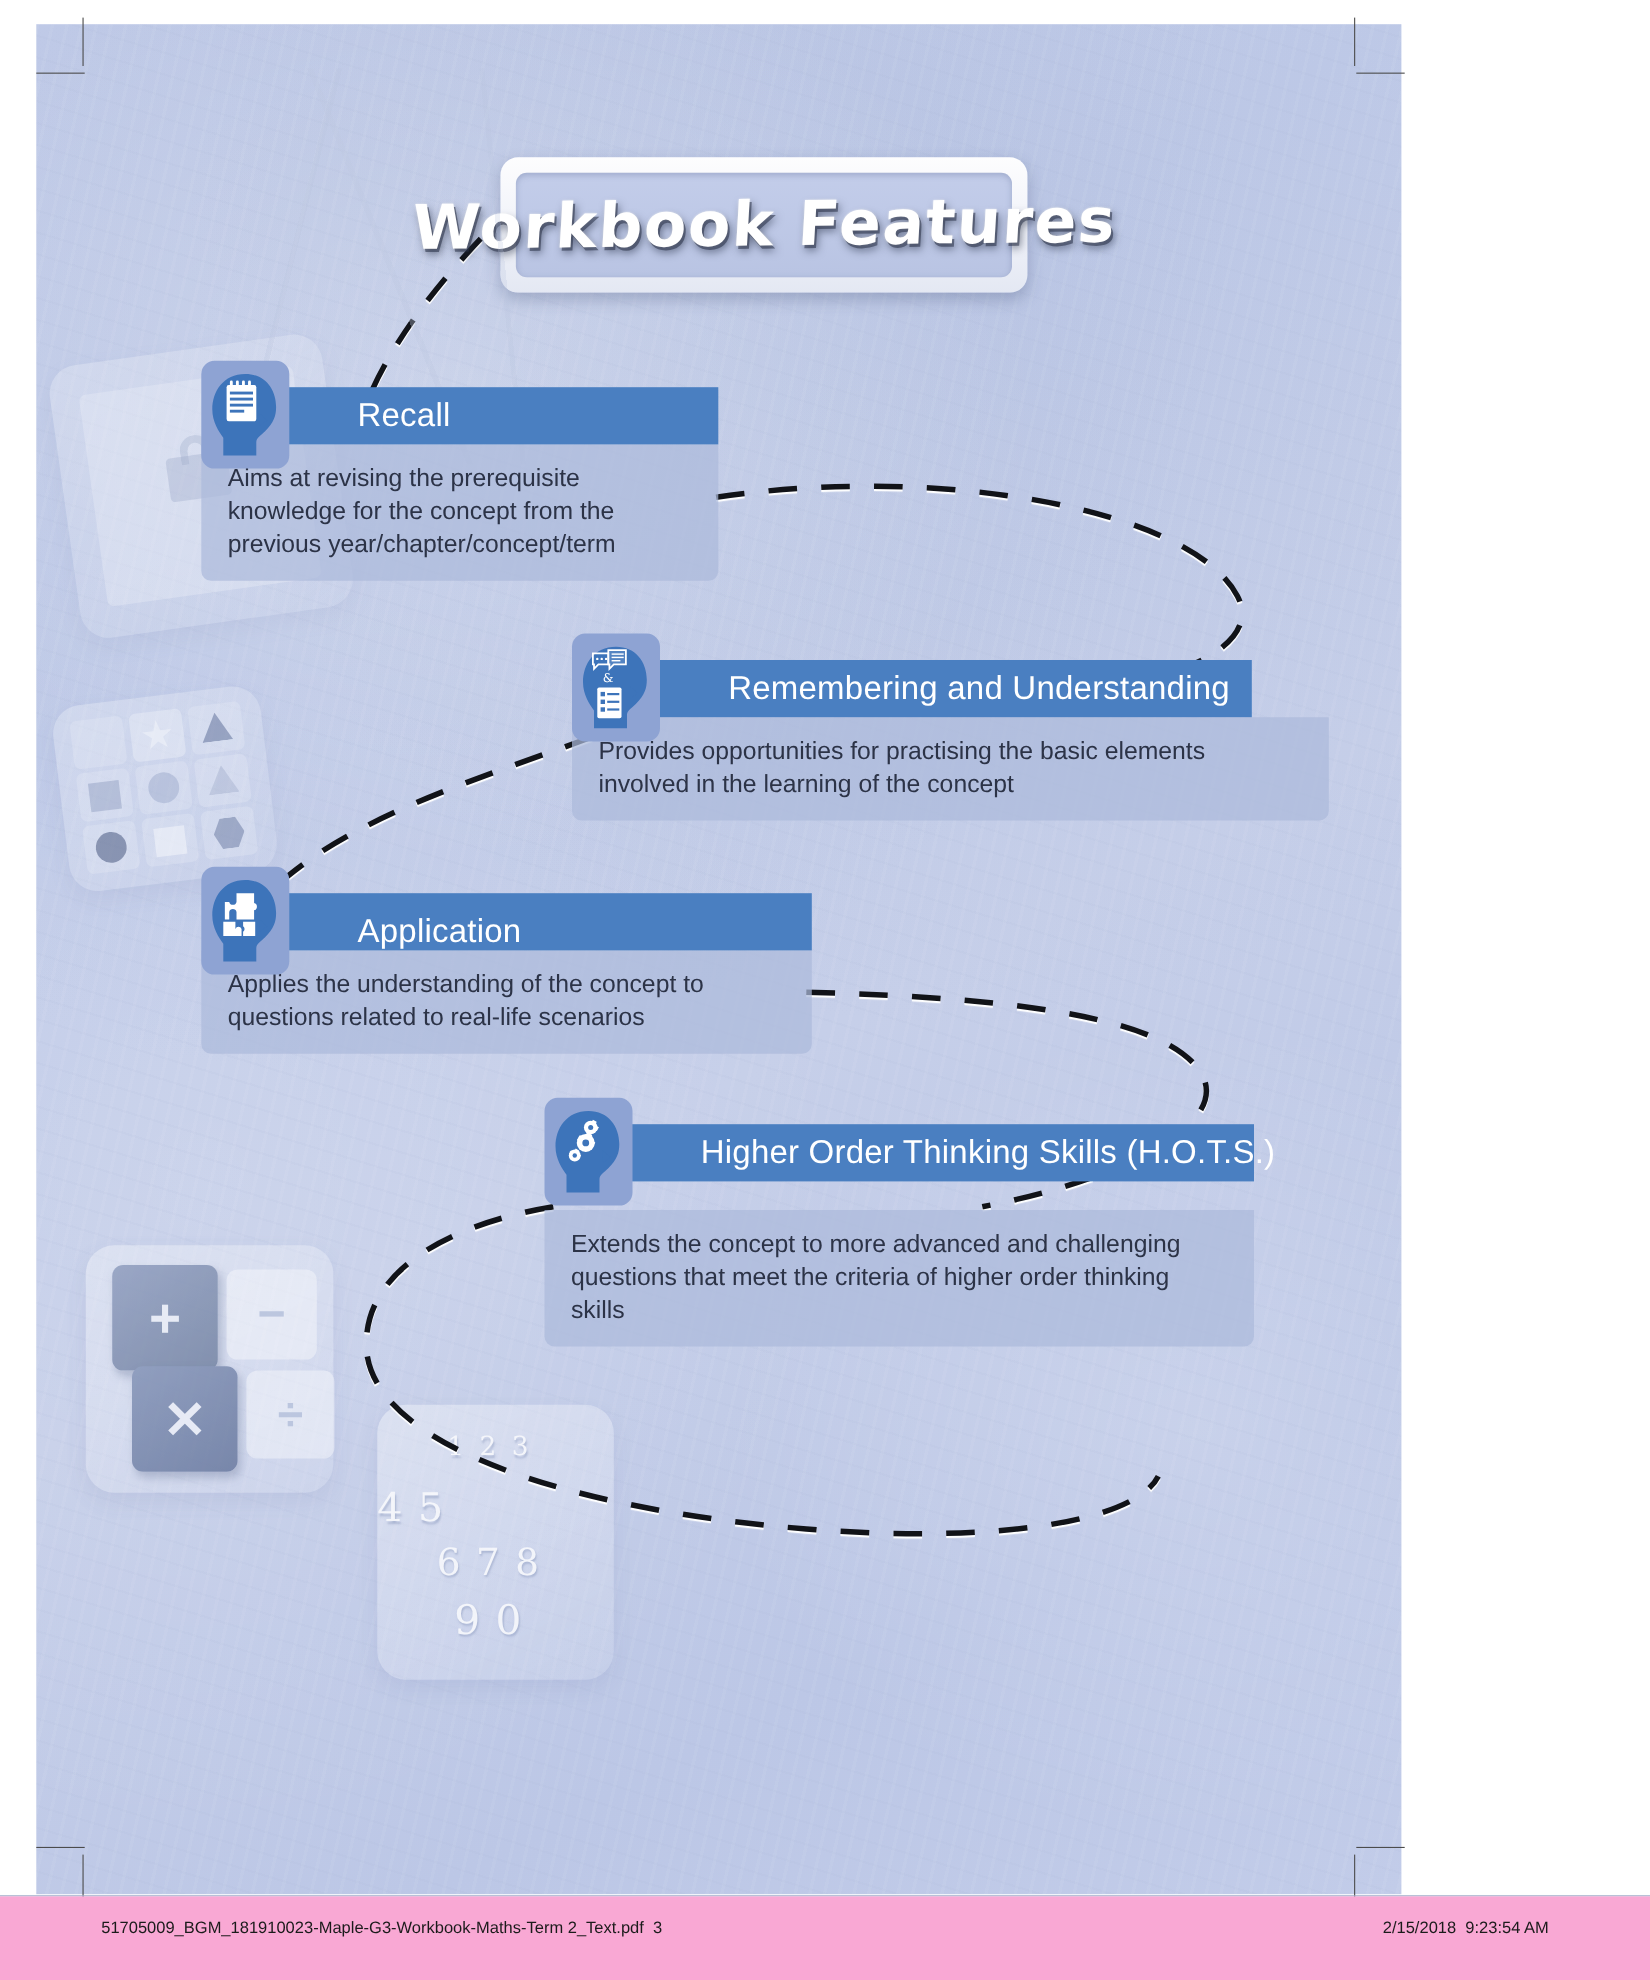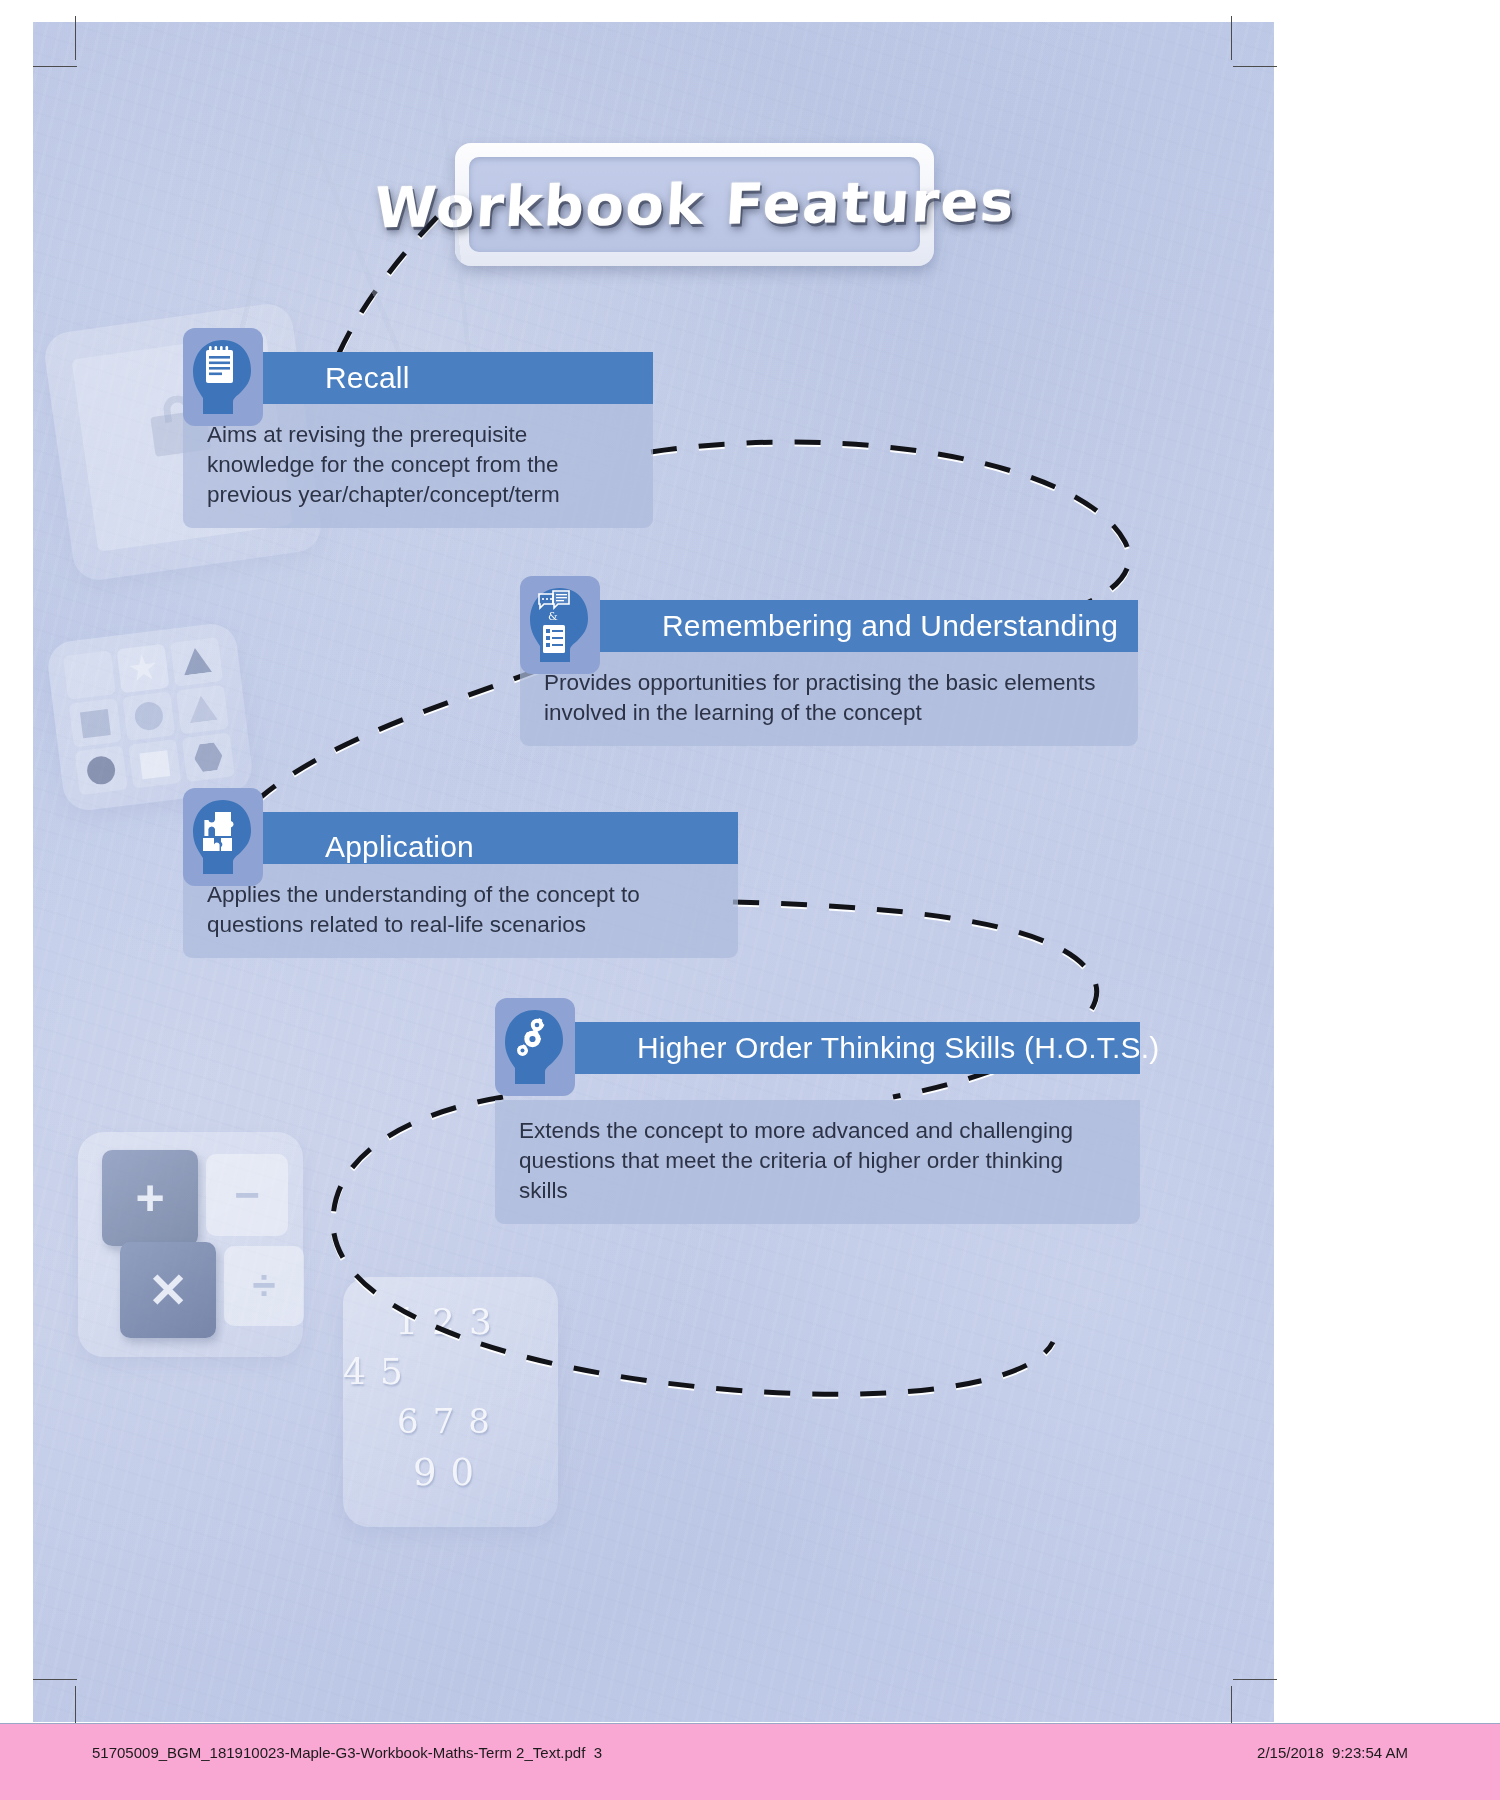--- a/index.html
+++ b/index.html
@@ -220,21 +220,21 @@
     </div>
 
     <div class="prop prop-ghost" style="left:45px; top:1110px; width:225px; height:225px; opacity:.8;">
       <div style="position:absolute; left:24px; top:18px; width:96px; height:96px; border-radius:10px; background:linear-gradient(145deg,#8e9cbd,#70809f); box-shadow:3px 5px 8px rgba(80,95,130,.35); display:flex;align-items:center;justify-content:center;color:#eef1f8;font-size:50px;font-weight:700;">+</div>
       <div style="position:absolute; left:128px; top:22px; width:82px; height:82px; border-radius:10px; background:rgba(255,255,255,.5); display:flex;align-items:center;justify-content:center;color:#b9c4dd;font-size:44px;font-weight:700;">−</div>
       <div style="position:absolute; left:42px; top:110px; width:96px; height:96px; border-radius:10px; background:linear-gradient(145deg,#8292b5,#64749a); box-shadow:3px 5px 8px rgba(80,95,130,.35); display:flex;align-items:center;justify-content:center;color:#eef1f8;font-size:48px;font-weight:700;">✕</div>
       <div style="position:absolute; left:146px; top:114px; width:80px; height:80px; border-radius:10px; background:rgba(255,255,255,.5); display:flex;align-items:center;justify-content:center;color:#b9c4dd;font-size:42px;font-weight:700;">÷</div>
     </div>
 
     <div class="prop prop-ghost" style="left:310px; top:1255px; width:215px; height:250px; opacity:.85;">
-      <div style="position:absolute; left:0; right:0; top:24px; text-align:center; color:rgba(255,255,255,.95); font-family:'DejaVu Serif',serif; font-size:36px; letter-spacing:14px; text-shadow:1px 2px 2px rgba(120,135,175,.5);">123</div>
+      <div style="position:absolute; left:0; right:0; top:24px; text-align:center; color:rgba(255,255,255,.95); font-family:'DejaVu Serif',serif; font-size:24px; letter-spacing:14px; text-shadow:1px 2px 2px rgba(120,135,175,.5);">123</div>
       <div style="position:absolute; left:0; right:0; top:74px; text-align:left; color:rgba(255,255,255,.95); font-family:'DejaVu Serif',serif; font-size:36px; letter-spacing:14px; text-shadow:1px 2px 2px rgba(120,135,175,.5);">45</div>
       <div style="position:absolute; left:0; right:0; top:124px; text-align:center; color:rgba(255,255,255,.95); font-family:'DejaVu Serif',serif; font-size:34px; letter-spacing:14px; text-shadow:1px 2px 2px rgba(120,135,175,.5);">678</div>
       <div style="position:absolute; left:0; right:0; top:174px; text-align:center; color:rgba(255,255,255,.95); font-family:'DejaVu Serif',serif; font-size:37px; letter-spacing:14px; text-shadow:1px 2px 2px rgba(120,135,175,.5);">90</div>
     </div>
 
     <svg class="connectors" width="1241" height="1700" viewBox="0 0 1241 1700" fill="none">
       <g stroke="#111318" stroke-width="5" stroke-linecap="butt" stroke-dasharray="26 22" fill="none" style="paint-order:stroke; filter:drop-shadow(0 2px 0 rgba(255,255,255,0.95));">
         <path d="M404 195 C 352 250, 318 300, 300 345"></path>
         <path d="M618 430 C 820 400, 1050 440, 1092 520 C 1120 575, 1000 612, 860 618"></path>
         <path d="M505 648 C 420 680, 300 715, 228 775"></path>
@@ -304,21 +304,21 @@
               <rect x="26" y="53" width="11" height="2"></rect>
               <rect x="20" y="59" width="4" height="4"></rect>
               <rect x="26" y="60" width="11" height="2"></rect>
             </g>
           </svg>
         </div>
         <div class="hbar" style="width:558px;">
           <span class="htitle">Remembering and Understanding</span>
         </div>
       </div>
-      <div class="fbody" style="width:618px; min-height:78px;">
+      <div class="fbody" style="width:688px; min-height:78px;">
         <p>Provides opportunities for practising the basic elements involved in the learning of the concept</p>
       </div>
     </div>
 
     <div class="feature" style="left:150px; top:790px; width:555px;">
       <div class="fhead">
         <div class="badge">
           <svg width="68" height="82" viewBox="0 0 68 82" aria-hidden="true">
             <path d="M34 4 C14 4 4 20 4 36 C4 48 10 56 14 62 L14 78 L44 78 L44 66 C44 62 48 60 52 56 C60 48 62 42 62 34 C62 18 52 4 34 4 Z" fill="#3d74ba"></path>
             <path d="M47 40 l7 6 -7 5 z" fill="#3d74ba"></path>

